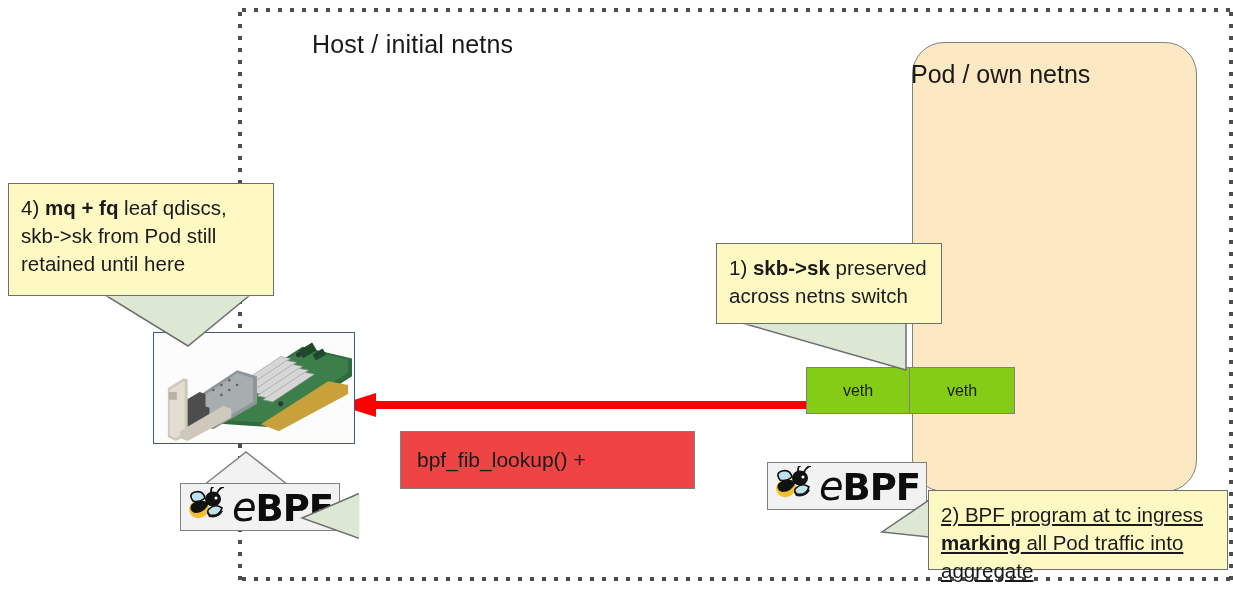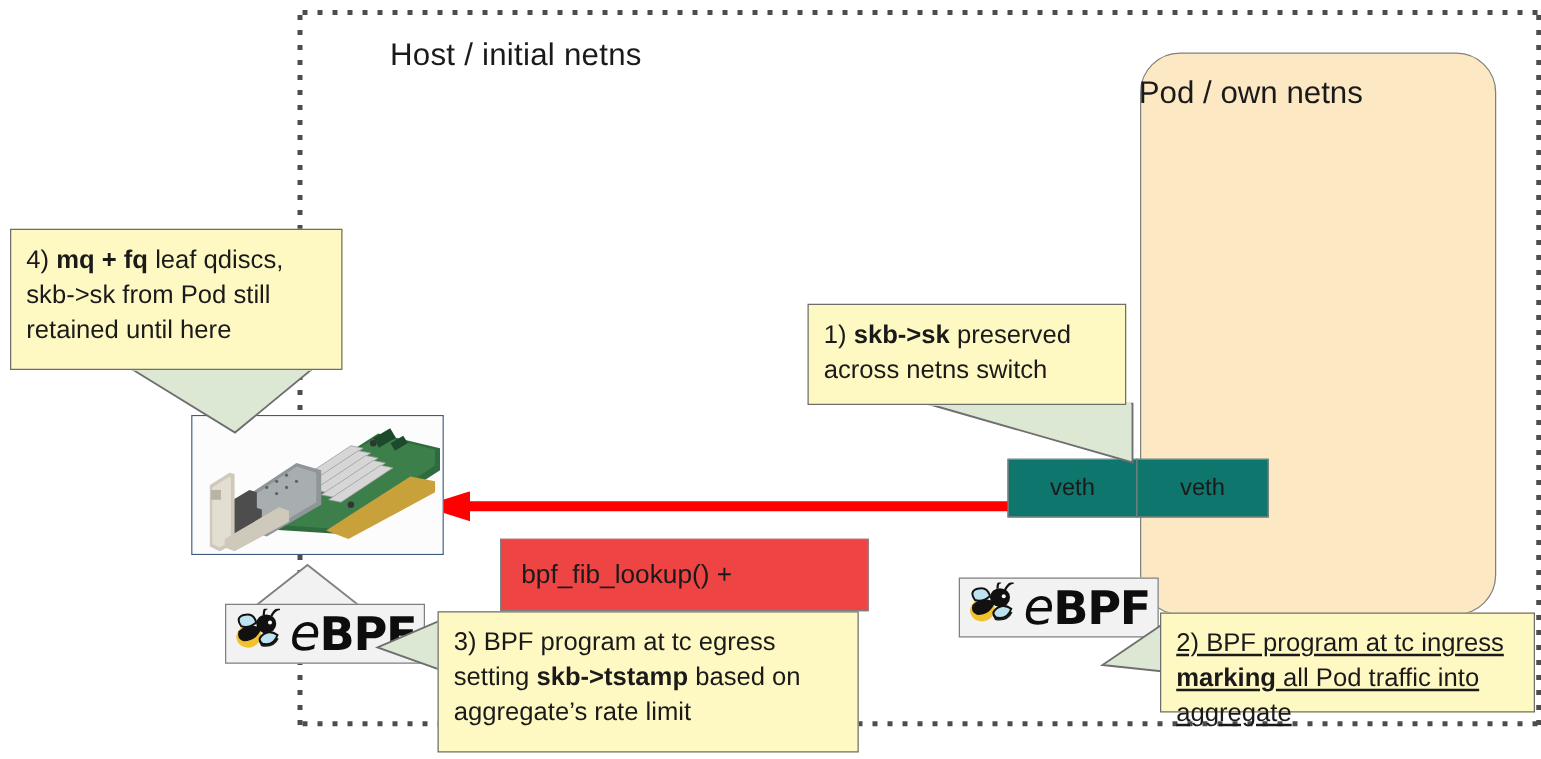--- a/index.html
+++ b/index.html
@@ -51,24 +51,24 @@
   .nic-frame {
     left: 153px; top: 332px; width: 202px; height: 112px;
     background: #fdfdfd;
     border: 1.5px solid #3f5a80;
   }
   .nic-svg { display:block; width:100%; height:100%; }
 
   
   .veth {
     top: 367px; height: 47px;
-    background: #0f766e;
+    background: #84cc16;
     border: 1.5px solid #808080;
     display: flex; align-items: center; justify-content: center;
-    font-size: 19px; color: #1a1a1a;
+    font-size: 16px; color: #1a1a1a;
   }
   .veth-left  { left: 806px; width: 104px; }
   .veth-right { left: 909px; width: 106px; }
 
   
   .red-arrow { left: 338px; top: 393px; width: 476px; height: 24px; }
 
   
   .ebpf-box {
     background: #F2F2F2;
@@ -90,21 +90,21 @@
     background: #fef9c3;
     border: 1.5px solid #6e6e6e;
     color: #1a1a1a;
     font-size: 20.5px;
     line-height: 1.36;
     padding: 10px 12px;
   }
   .callout b { font-weight: 700; }
 
   .co4 { left: 8px;   top: 183px; width: 266px; height: 113px; }
-  .co1 { left: 646px; top: 243px; width: 255px; height: 81px;  }
+  .co1 { left: 716px; top: 243px; width: 226px; height: 81px;  }
   .co3 { left: 350px; top: 489px; width: 337px; height: 113px; }
   .co2 { left: 928px; top: 490px; width: 300px; height: 80px; text-decoration: underline; }
 
   
   .fib-box {
     left: 400px; top: 431px; width: 295px; height: 58px;
     background: #ef4444;
     border: 1.5px solid #808080;
     display: flex; align-items: center;
     padding-left: 16px;
@@ -248,25 +248,20 @@
   <div class="abs callout co1">
     <span>
       <span>1) </span><b>skb-&gt;sk</b><span> preserved across netns switch</span>
     </span>
   </div>
 
   <svg class="abs tail-svg" style="left:300px; top:492px; width:60px; height:60px;" viewBox="0 0 60 60">
     <polygon points="58,2 58,46 2,26" fill="#DCE8D4" stroke="#6e6e6e" stroke-width="1.5"></polygon>
     <line x1="58" y1="3" x2="58" y2="45" stroke="#DCE8D4" stroke-width="3"></line>
   </svg>
-  <div class="abs callout co3">
-    <span>
-      <span>3) BPF program at tc egress setting </span><b>skb-&gt;tstamp</b><span> based on aggregate’s rate limit</span>
-    </span>
-  </div>
 
   <svg class="abs tail-svg" style="left:880px; top:492px; width:60px; height:60px;" viewBox="0 0 60 60">
     <polygon points="58,2 58,46 2,40" fill="#DCE8D4" stroke="#6e6e6e" stroke-width="1.5"></polygon>
     <line x1="58" y1="3" x2="58" y2="45" stroke="#DCE8D4" stroke-width="3"></line>
   </svg>
   <div class="abs callout co2">
     <span>
       <span>2) BPF program at tc ingress </span><b>marking</b><span> all Pod traffic into aggregate</span>
     </span>
   </div>

